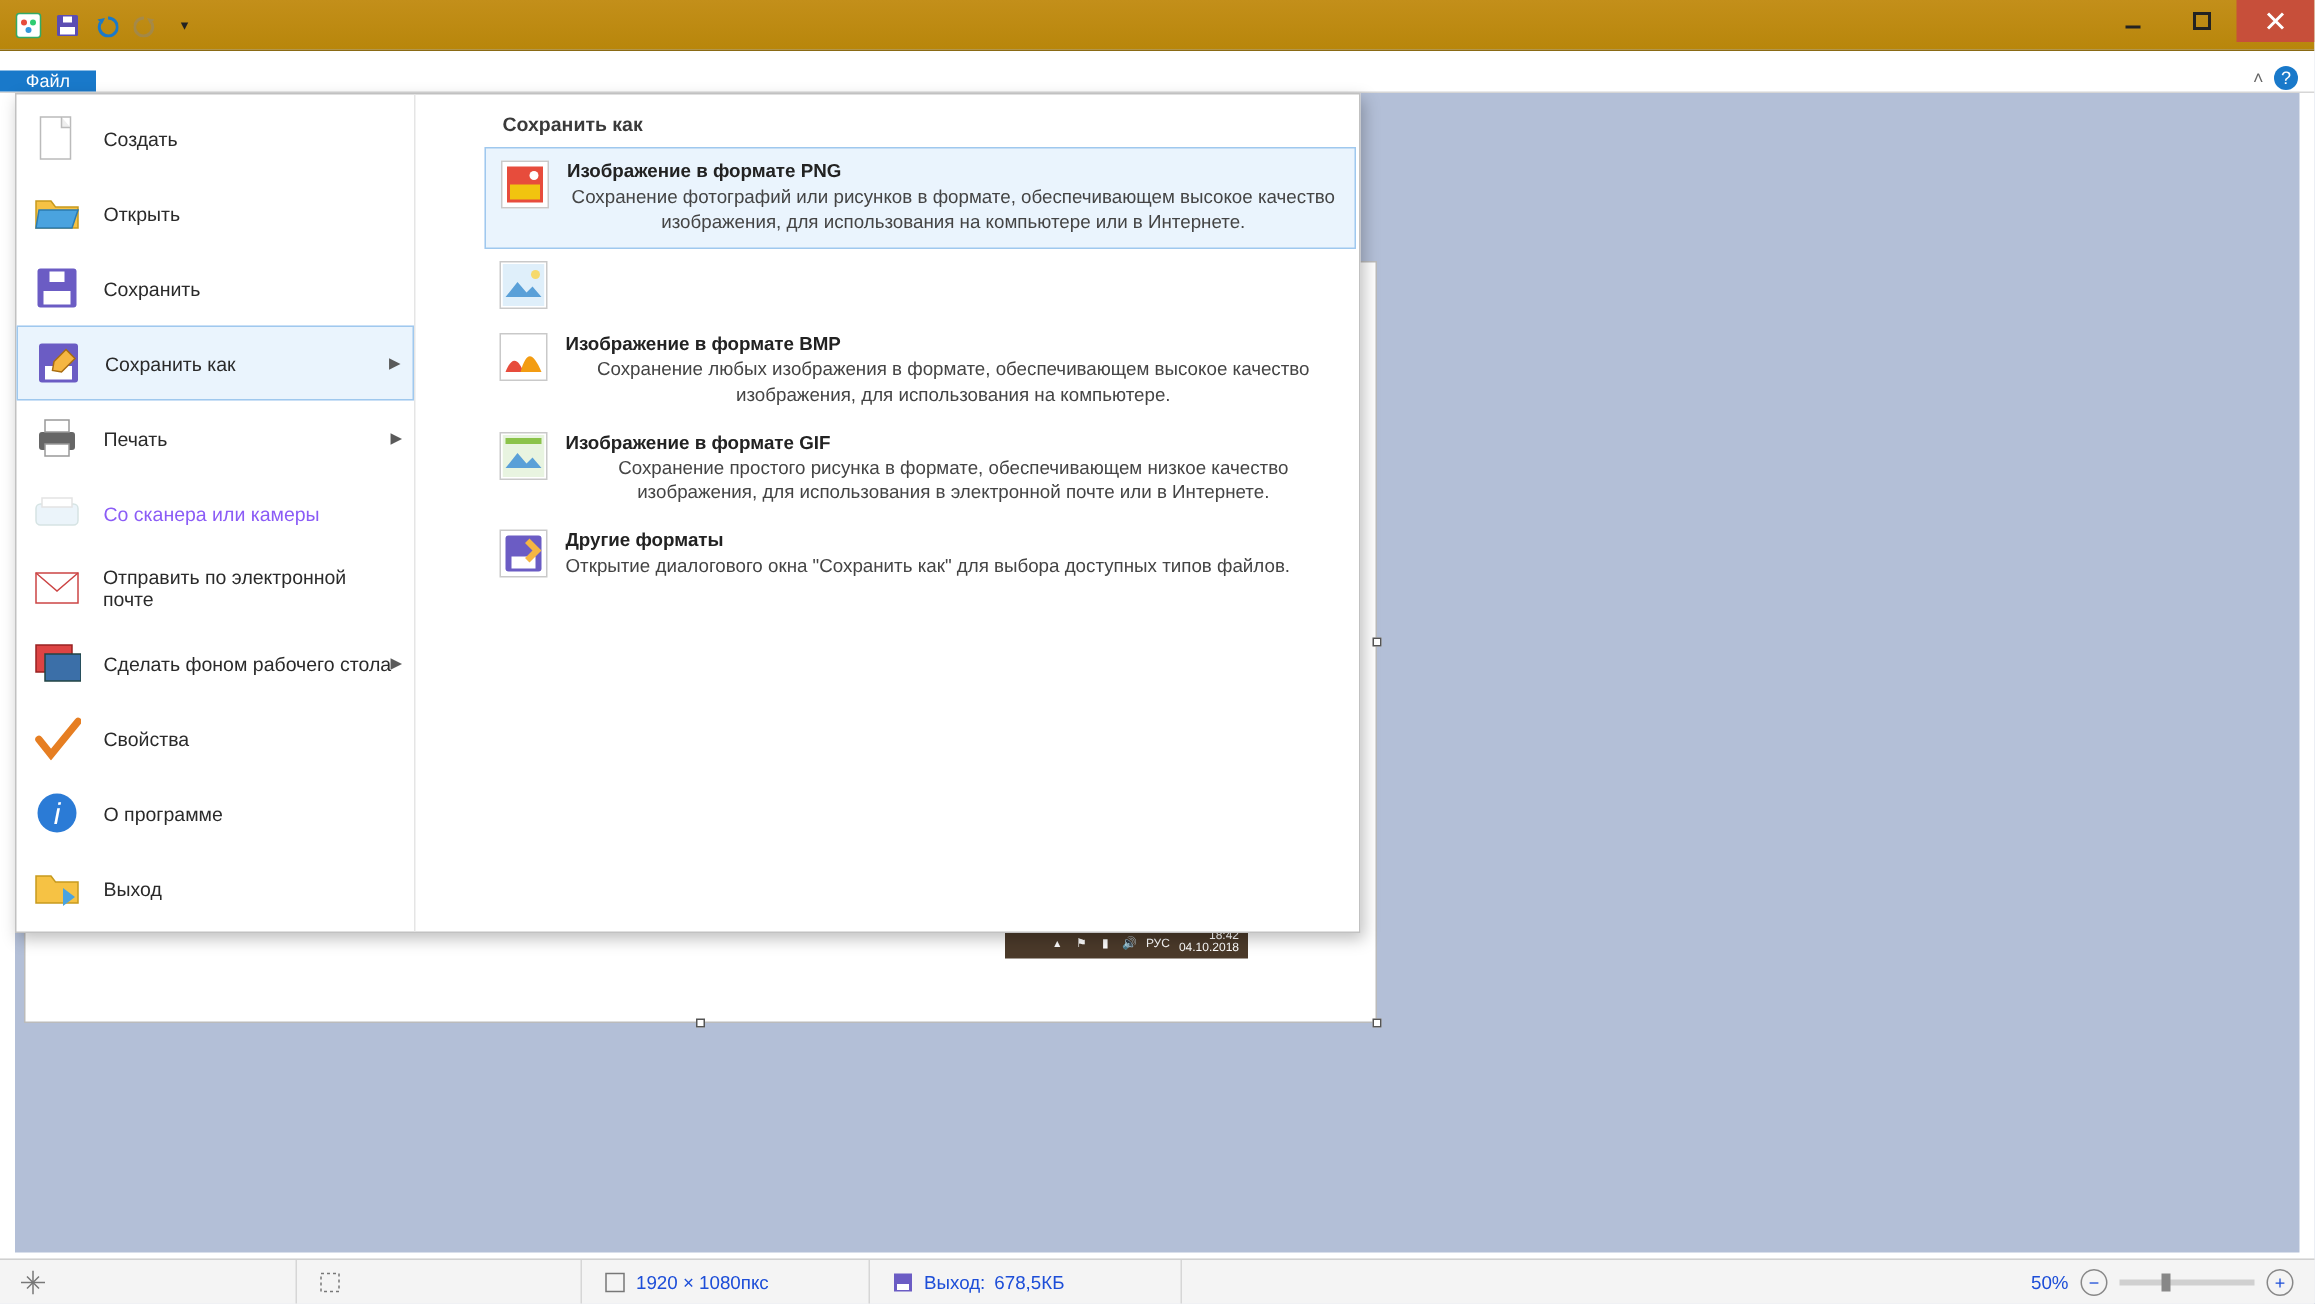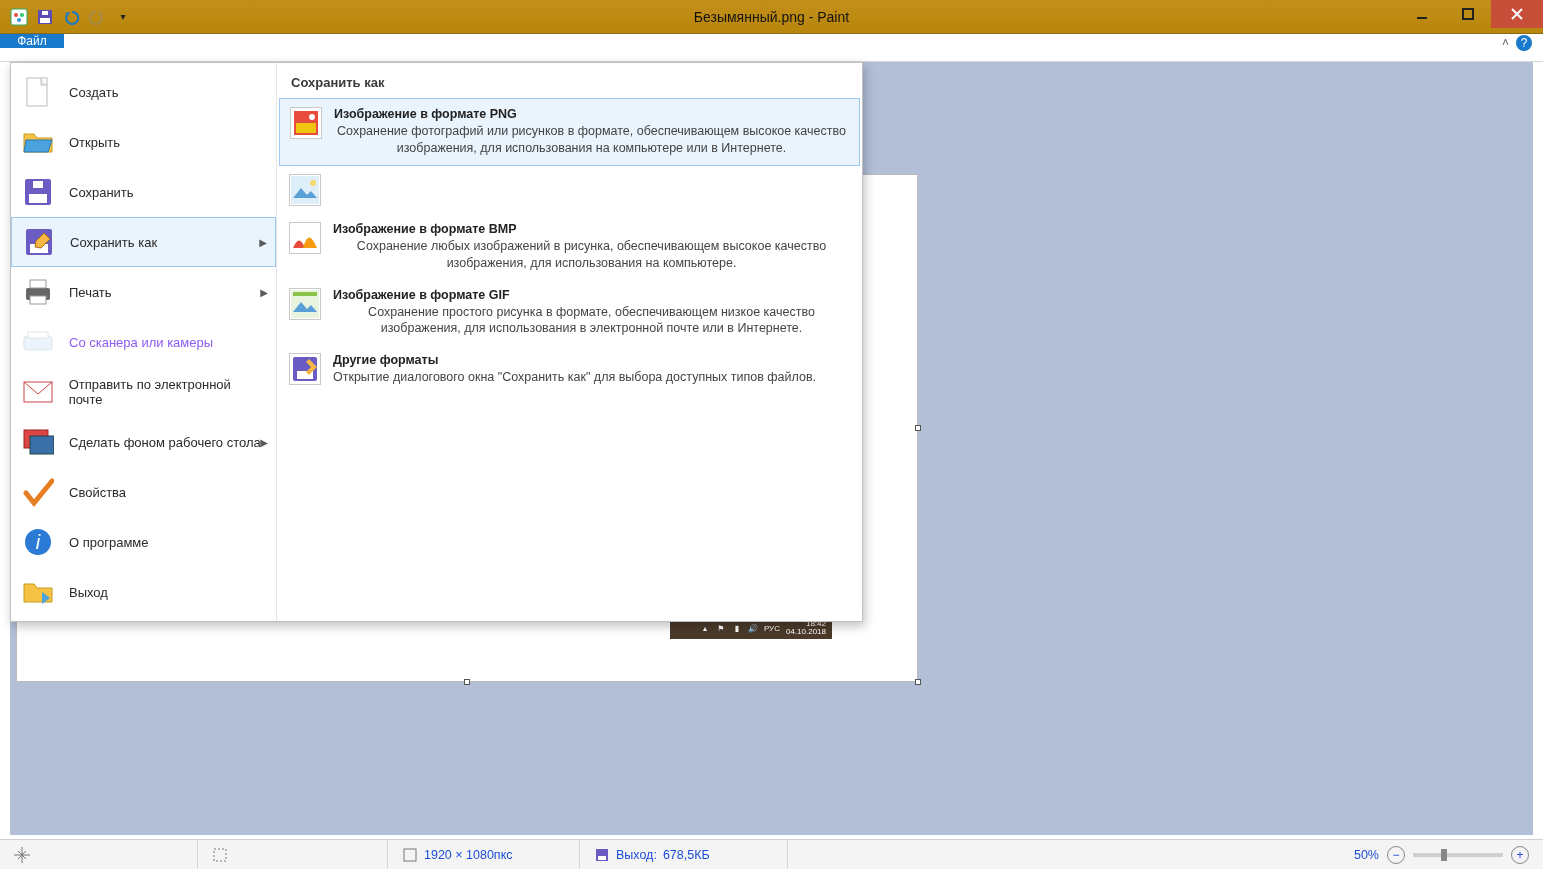--- a/index.html
+++ b/index.html
@@ -16,35 +16,36 @@
 .qat-icon { width: 22px; height: 22px; display: flex; align-items: center; justify-content: center; font-size: 14px; }
 .window-title { position: absolute; left: 0; right: 0; text-align: center; color: #141312; font-size: 14px; pointer-events: none; }
 .caption-btns { margin-left: auto; display: flex; height: 100%; }
 .caption-btn { width: 46px; height: 28px; display: flex; align-items: center; justify-content: center; font-size: 14px; }
 .caption-btn.close { background: #c74f3a; color: #fff; width: 52px; }
 .caption-btn.min, .caption-btn.max { color: #1a1a1a; }
 
 
 .ribbon-strip {
   height: 28px; background: #fff; border-bottom: 1px solid #d6d6d6;
-  display: flex; align-items: flex-start;
+  display: flex; align-items: flex-end;
 }
 .file-tab {
   width: 64px; background: #1979ca; color: #fff; font-size: 12px;
   display: flex; align-items: center; justify-content: center;
 }
 .ribbon-right { margin-left: auto; display: flex; align-items: center; gap: 6px; padding-right: 10px; color: #1979ca; }
 .rib-chevron { font-size: 12px; color: #666; }
 
 
 .backstage {
   position: absolute; top: 62px; left: 10px;
   display: flex; background: #fff;
   border: 1px solid #c1c1c1; box-shadow: 2px 4px 10px rgba(0,0,0,0.25);
   z-index: 50;
+  gap: 44px;
 }
 .bs-left { width: 266px; padding: 4px 0; border-right: 1px solid #e5e5e5; }
 .bs-item {
   height: 50px; display: flex; align-items: center; gap: 14px;
   padding: 0 10px; font-size: 13px; color: #2a2a2a;
   position: relative;
 }
 .bs-item.selected { background: #eaf4fd; border: 1px solid #9fc8ee; }
 .bs-item.disabled { color: #8b5cf6; }
 .bs-item-arrow { position: absolute; right: 8px; color: #5a5a5a; font-size: 10px; }
@@ -130,21 +131,20 @@
         </svg>
     </div>
     <div class="qat-icon" style="opacity:.45;">
       <svg width="16" height="16" viewBox="0 0 16 16">
           <path d="M7 3a6 6 0 1 0 5 3" fill="none" stroke="#888" stroke-width="2"></path>
           <path d="M14 4l-3 3-2-4z" fill="#888"></path>
         </svg>
     </div>
     <div class="qat-icon" style="font-size:10px;color:#222;">▾</div>
   </div>
-  <div class="window-title">Безымянный.png - Paint</div>
   <div class="caption-btns">
     <div class="caption-btn min">
       <svg width="12" height="12" viewBox="0 0 12 12">
           <rect x="1" y="9" width="10" height="2" fill="#222"></rect>
         </svg>
     </div>
     <div class="caption-btn max">
       <svg width="12" height="12" viewBox="0 0 12 12">
           <rect x="1" y="1" width="10" height="10" fill="none" stroke="#222" stroke-width="2"></rect>
         </svg>
@@ -340,21 +340,21 @@
     <div class="bs-opt">
       <div class="bs-opt-icon">
           <svg width="28" height="28" viewBox="0 0 28 28">
             <rect width="28" height="28" fill="#fff"></rect>
             <path d="M2 24c4-10 8-10 12 0" fill="#e74c3c"></path>
             <path d="M12 24c4-14 8-14 14 0" fill="#f39c12"></path>
           </svg>
         </div>
       <div class="bs-opt-text">
         <div class="bs-opt-title">Изображение в формате BMP</div>
-        <div class="bs-opt-desc">Сохранение любых изображений в рисунка, обеспечивающем высокое качество изображения, для использования на компьютере.</div>
+        <div class="bs-opt-desc">Сохранение любых изображения в формате, обеспечивающем высокое качество изображения, для использования на компьютере.</div>
       </div>
     </div>
 
     <div class="bs-opt">
       <div class="bs-opt-icon">
           <svg width="28" height="28" viewBox="0 0 28 28">
             <rect width="28" height="28" fill="#e8f4e0"></rect>
             <path d="M2 22l8-10 6 7 4-4 6 7H2z" fill="#5aa0d8"></path>
             <rect x="2" y="2" width="24" height="4" fill="#8bc34a"></rect>
           </svg>

